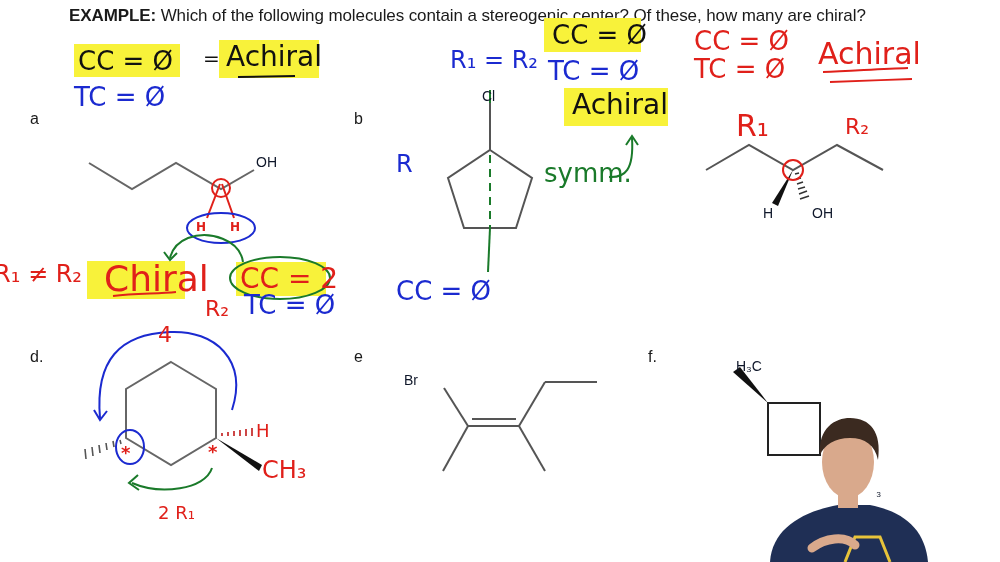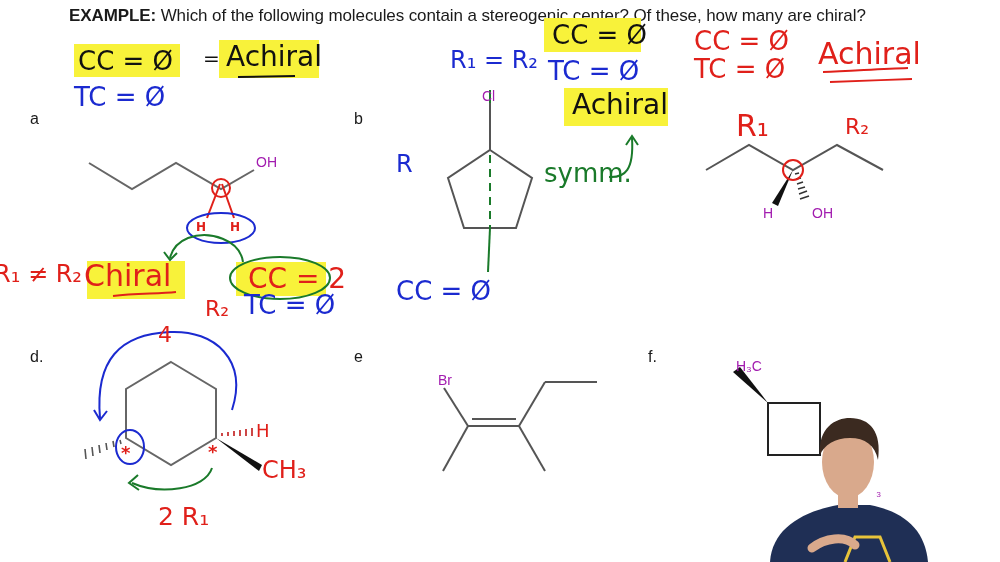--- a/index.html
+++ b/index.html
@@ -6,21 +6,21 @@
   body { width:1000px; height:562px; background:#ffffff; position:relative; overflow:hidden; font-family:"Liberation Sans", sans-serif; }
   .title { position:absolute; left:37px; top:6px; font-size:17px; color:#1a1a1a; white-space:nowrap; letter-spacing:-0.1px;margin-left:32px; }
   .title b { font-weight:bold; }
   .lbl { position:absolute; font-size:16px; color:#1a1a1a; }
   .hw { position:absolute; font-family:"DejaVu Sans", sans-serif; white-space:nowrap; }
   .red { color:#e0201a; }
   .blue { color:#1b2ad0;text-align:center; }
   .green { color:#1a7a2a; }
   .black { color:#111; }
   svg.layer { position:absolute; left:0; top:0; }
-  .atom { position:absolute; font-size:14px; color:#a21caf; }
+  .atom { position:absolute; font-size:14px; color:#0f172a; }
 </style>
 </head>
 <body>
 
 <div class="title">
   <b>EXAMPLE:</b>
   <span>Which of the following molecules contain a stereogenic center? Of these, how many are chiral?</span>
 </div>
 
 <div class="lbl" style="left:30px;top:110px;">a</div>
@@ -145,22 +145,22 @@
 
 <div class="atom" style="left:256px;top:154px;">OH</div>
 <div class="hw red" style="left:196px;top:220px;font-size:12px;font-weight:bold;">H</div>
 <div class="hw red" style="left:230px;top:220px;font-size:12px;font-weight:bold;">H</div>
 
 <div class="hw black" style="left:78px;top:46px;font-size:26px;">CC = Ø</div>
 <div class="hw blue" style="left:74px;top:82px;font-size:26px;">TC = Ø</div>
 <div class="hw black" style="left:203px;top:46px;font-size:20px;">=</div>
 <div class="hw black" style="left:226px;top:40px;font-size:28px;">Achiral</div>
 <div class="hw red" style="left:-6px;top:260px;font-size:24px;">R₁ ≠ R₂</div>
-<div class="hw red" style="left:84px;top:258px;font-size:30px;text-align:center;">Chiral</div>
-<div class="hw red" style="left:248px;top:262px;font-size:28px;">CC = 2</div>
+<div class="hw red" style="left:104px;top:258px;font-size:36px;text-align:center;">Chiral</div>
+<div class="hw red" style="left:240px;top:262px;font-size:28px;">CC = 2</div>
 <div class="hw red" style="left:205px;top:296px;font-size:22px;">R₂</div>
 <div class="hw blue" style="left:244px;top:290px;font-size:26px;">TC = Ø</div>
 
 <div class="atom" style="left:482px;top:88px;">Cl</div>
 <div class="hw blue" style="left:450px;top:46px;font-size:24px;">R₁ = R₂</div>
 <div class="hw blue" style="left:396px;top:150px;font-size:24px;">R</div>
 <div class="hw black" style="left:552px;top:20px;font-size:26px;">CC = Ø</div>
 <div class="hw blue" style="left:548px;top:56px;font-size:26px;">TC = Ø</div>
 <div class="hw black" style="left:572px;top:88px;font-size:28px;">Achiral</div>
 <div class="hw green" style="left:544px;top:158px;font-size:26px;">symm.</div>
@@ -172,18 +172,18 @@
 <div class="hw red" style="left:694px;top:54px;font-size:26px;">TC = Ø</div>
 <div class="hw red" style="left:818px;top:36px;font-size:30px;">Achiral</div>
 <div class="hw red" style="left:736px;top:108px;font-size:30px;">R₁</div>
 <div class="hw red" style="left:845px;top:114px;font-size:22px;">R₂</div>
 
 <div class="hw red" style="left:158px;top:322px;font-size:22px;">4</div>
 <div class="hw red" style="left:256px;top:420px;font-size:18px;">H</div>
 <div class="hw red" style="left:262px;top:456px;font-size:24px;">CH₃</div>
 <div class="hw red" style="left:121px;top:442px;font-size:18px;font-weight:bold;">*</div>
 <div class="hw red" style="left:208px;top:441px;font-size:18px;font-weight:bold;">*</div>
-<div class="hw red" style="left:158px;top:502px;font-size:25px;">2 R₁</div>
+<div class="hw red" style="left:158px;top:502px;font-size:18px;">2 R₁</div>
 
-<div class="atom" style="left:438px;top:372px;">Br</div>
+<div class="atom" style="left:404px;top:372px;">Br</div>
 
 <div class="atom" style="left:736px;top:358px;">H₃C</div>
 <div class="atom" style="left:876px;top:484px;font-size:13px;">₃</div>
 
 </body></html>

